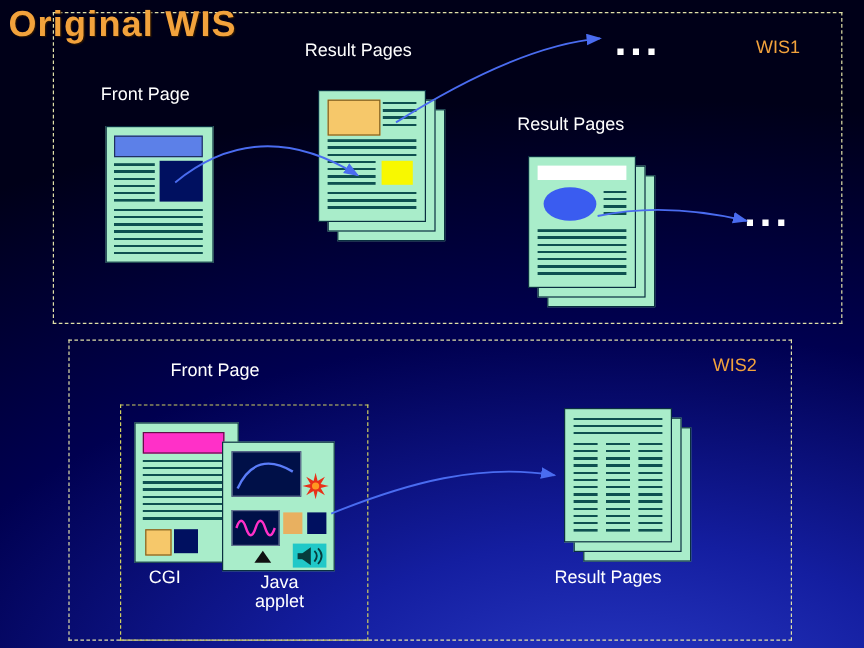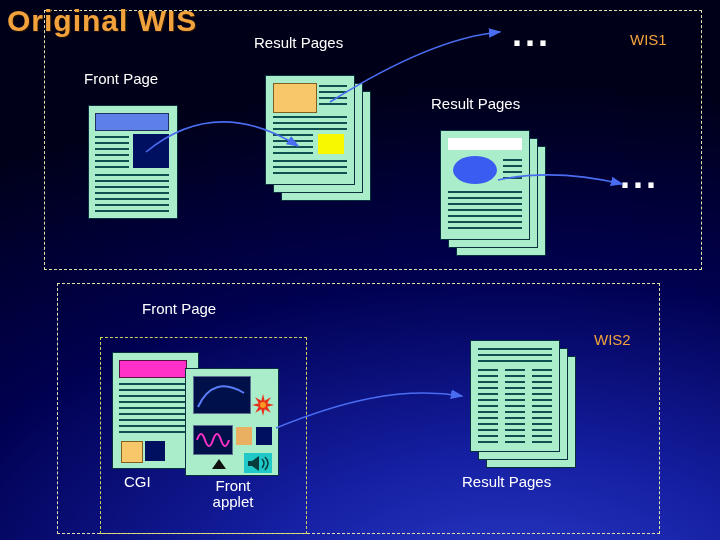--- a/index.html
+++ b/index.html
@@ -46,24 +46,24 @@
   <div class="dashed inner-box" style="left:100px;top:337px;width:205px;height:195px;"></div>
 
   <div class="title">Original WIS</div>
   <div class="lbl" style="left:254px;top:34px;">Result Pages</div>
   <div class="lbl accent" style="left:630px;top:31px;">WIS1</div>
   <div class="lbl" style="left:84px;top:70px;">Front Page</div>
   <div class="lbl" style="left:431px;top:95px;">Result Pages</div>
   <div class="dots" style="left:512px;top:16px;">...</div>
   <div class="dots" style="left:620px;top:158px;">...</div>
   <div class="lbl" style="left:142px;top:300px;">Front Page</div>
-  <div class="lbl accent" style="left:594px;top:296px;margin-top:35px;">WIS2</div>
+  <div class="lbl accent" style="left:594px;top:296px;">WIS2</div>
   <div class="lbl" style="left:124px;top:473px;">CGI</div>
   <div class="lbl java" style="left:196px;top:478px;width:74px;">
-    <div>Front</div>
+    <div>Java</div>
     <div>applet</div>
   </div>
   <div class="lbl" style="left:462px;top:473px;">Result Pages</div>
 
   <div class="pg" style="left:88px;top:105px;width:88px;height:112px;z-index:2;">
     <div class="blk bar-blue" style="left:6px;top:7px;width:72px;height:16px;"></div>
     <div class="lines" style="left:6px;top:30px;width:34px;height:32px;"></div>
     <div class="blk box-navy" style="left:44px;top:28px;width:36px;height:34px;"></div>
     <div class="lines" style="left:6px;top:68px;width:74px;height:38px;"></div>
   </div>

